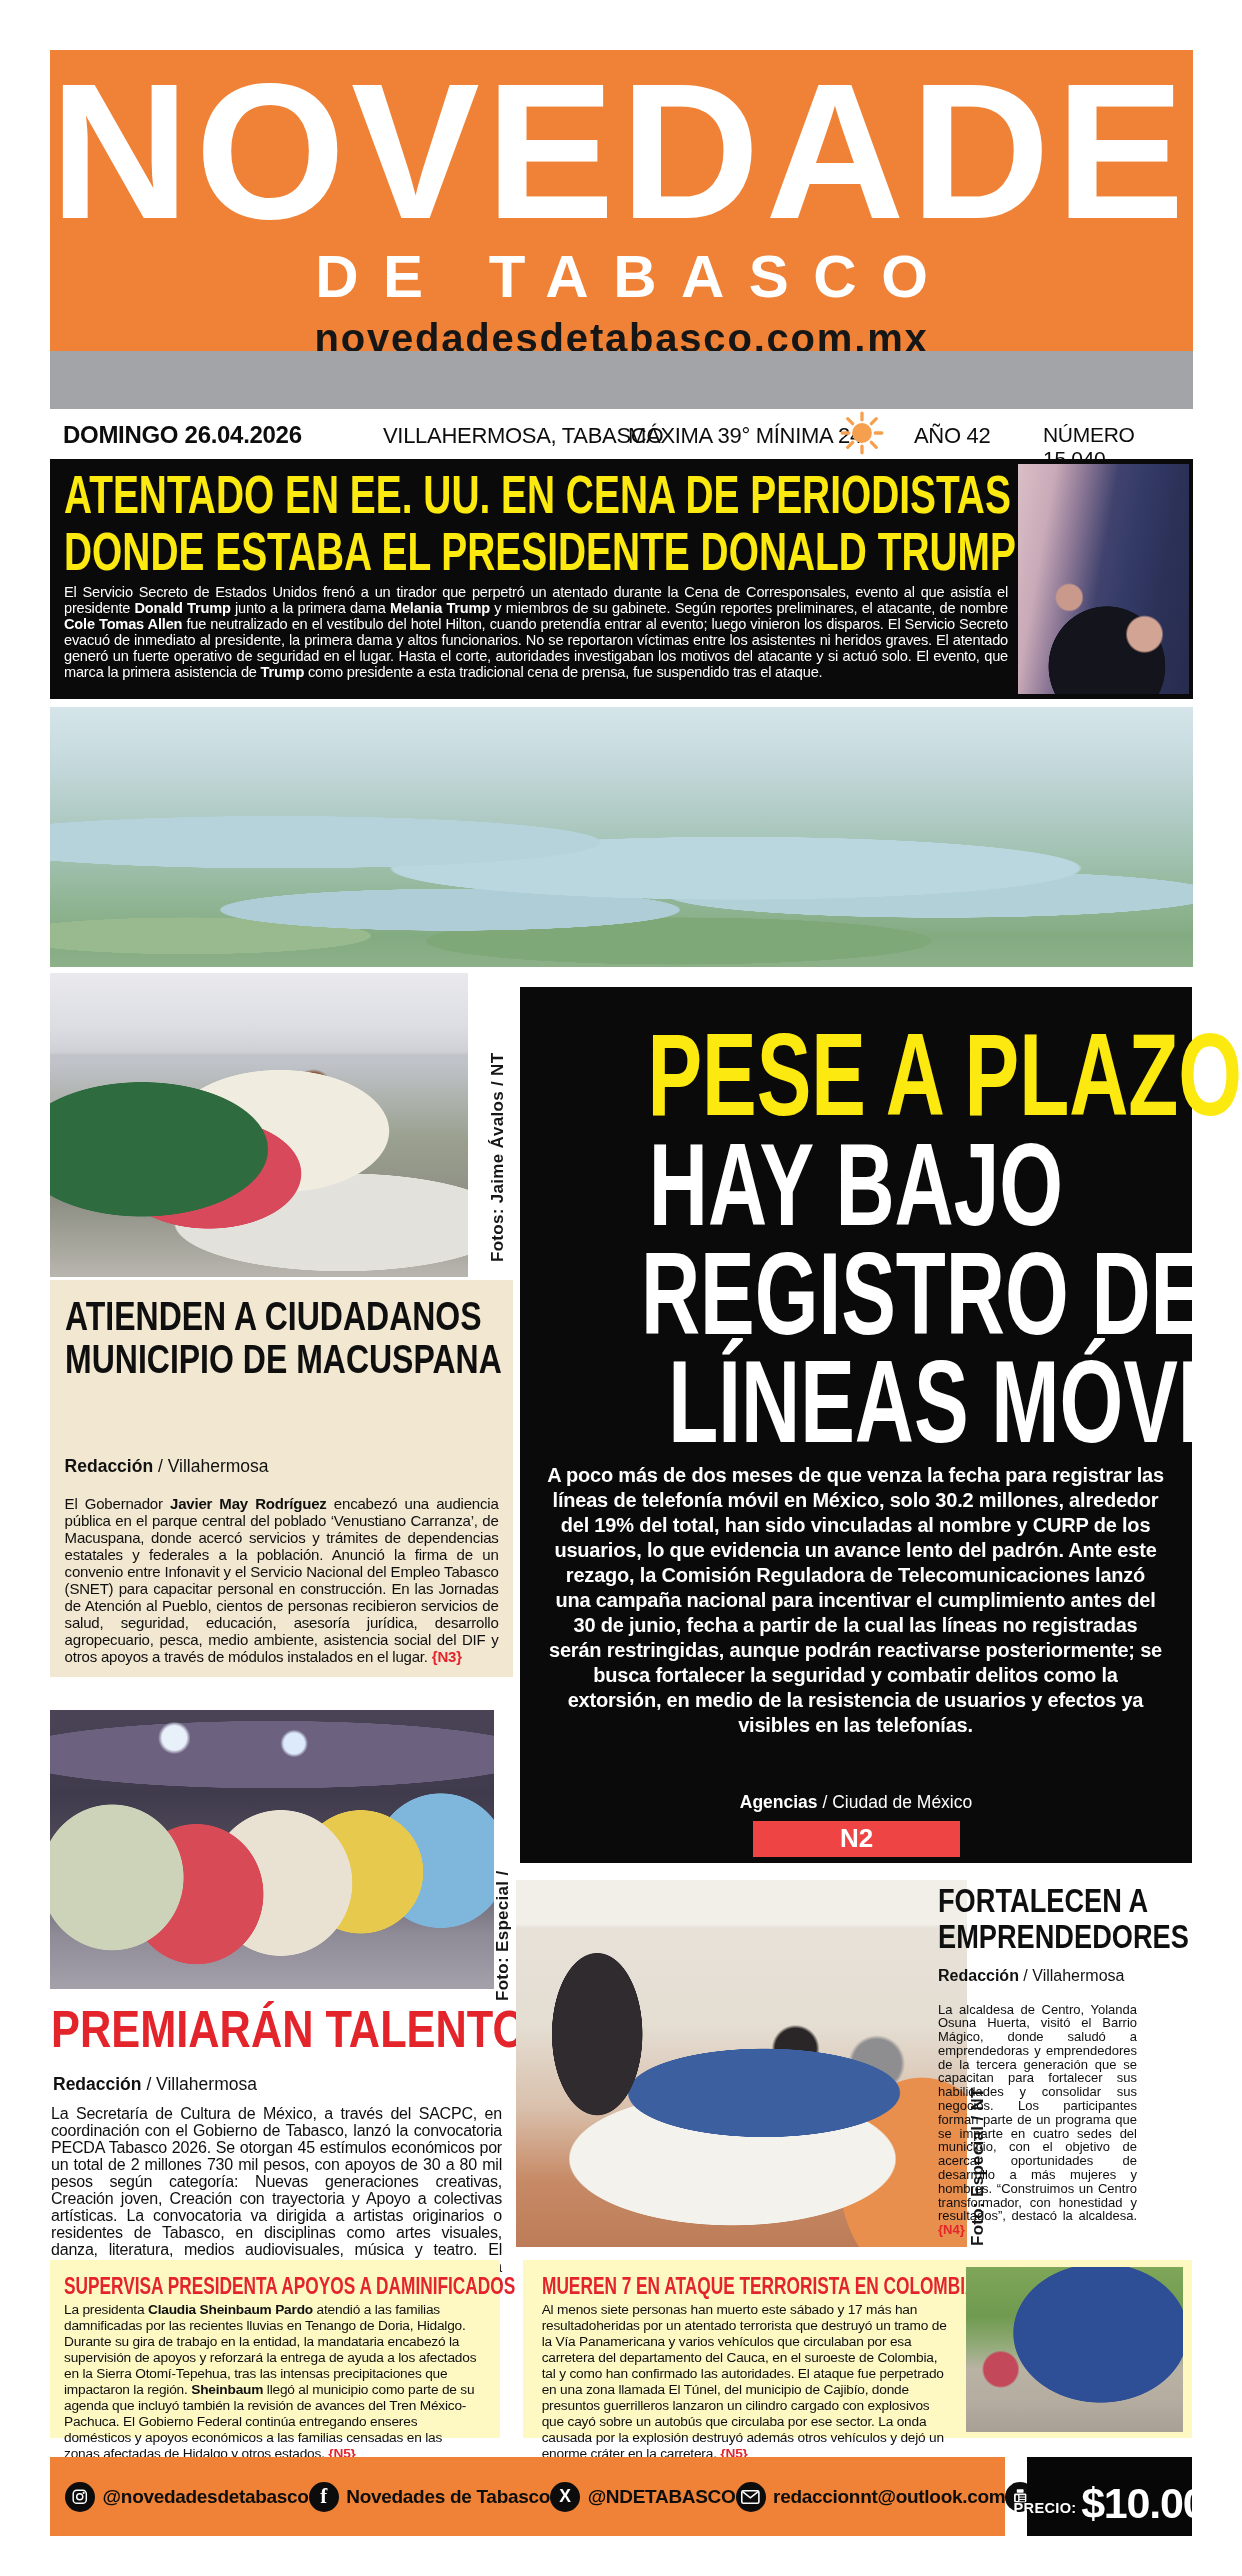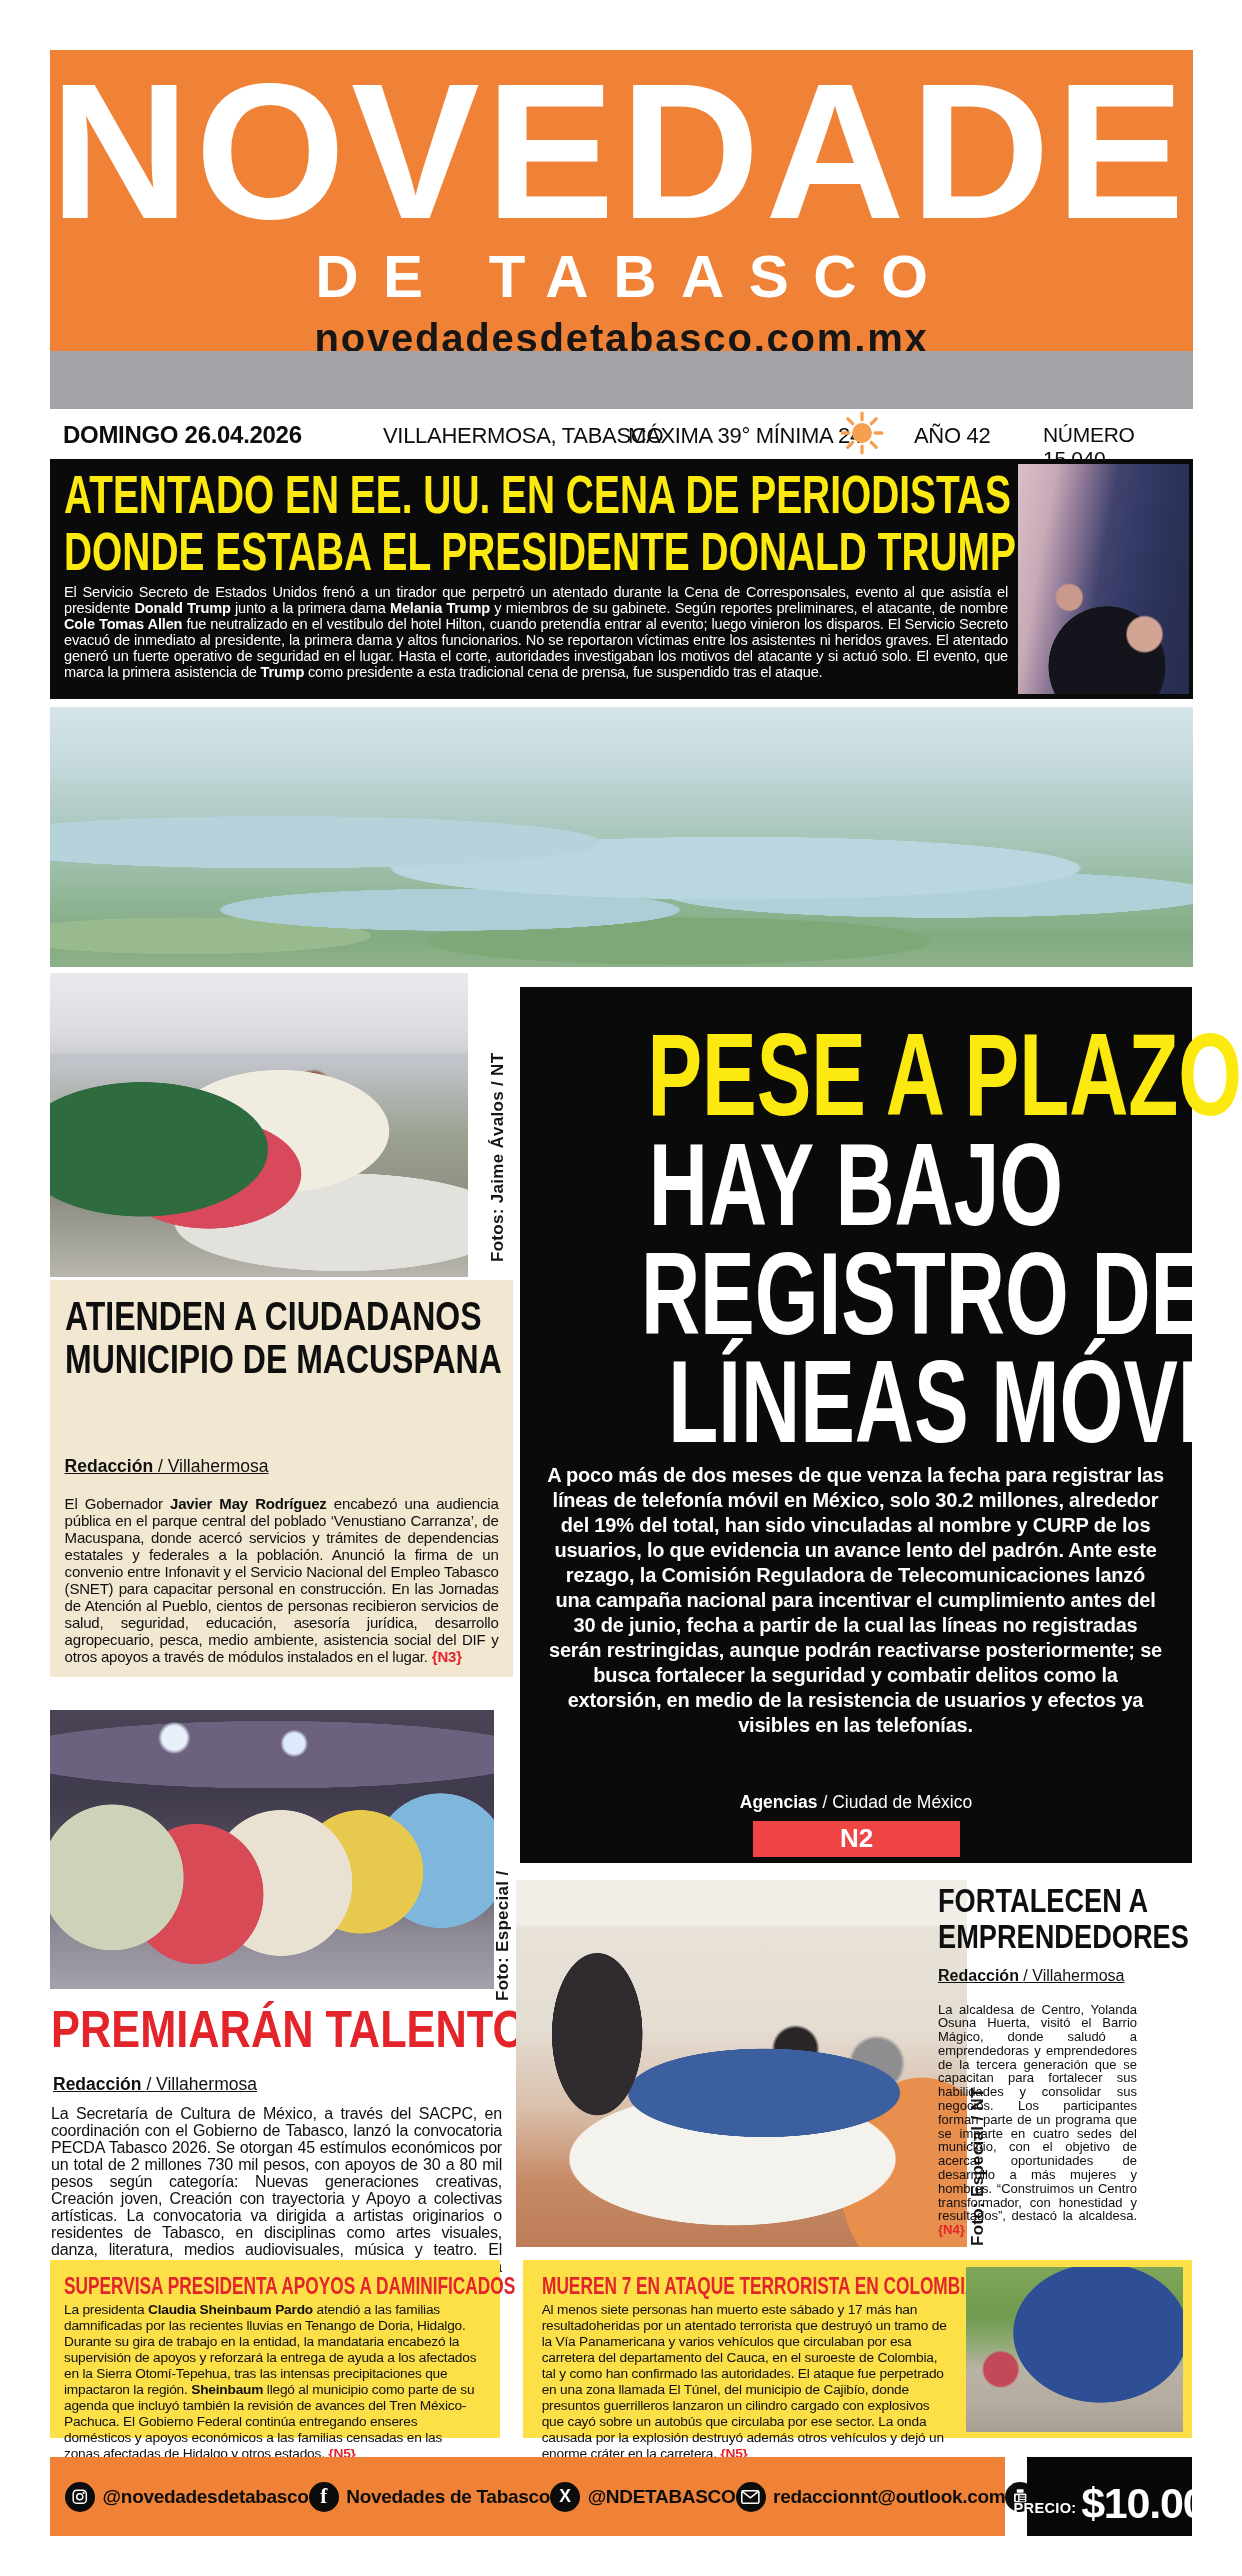--- a/index.html
+++ b/index.html
@@ -102,40 +102,40 @@
   #pese-1 { top:143px; } #pese-2 { top:252px; } #pese-3 { top:360px; }
   .pese-p { position:absolute; left:26px; top:476px; width:619px; font-size:20px; line-height:25px; font-weight:bold; text-align:center; letter-spacing:-0.2px; }
   .pese-by { position:absolute; top:805px; width:100%; font-size:17.5px; }
   .pese-n2 { position:absolute; left:233px; top:834px; width:207px; height:36px; background:#ef4444; color:#fff; font-size:26px; font-weight:bold; line-height:35px; text-align:center; }
 
   
   #macuspana { left:50px; top:1280px; width:463px; height:397px; background:#F2E7D0; color:#0f0f0f; }
   .mac-h { position:absolute; left:14.6px; top:15px; font-weight:bold; }
   .mac-h .ln { display:block; height:43px; }
   .mac-h .sx { font-size:40px; line-height:43px; transform:scaleX(0.80); }
-  .byline { font-size:17.5px; color:#111;text-decoration:underline; }
+  .byline { font-size:17.5px; color:#111; }
   #mac-by { position:absolute; left:14.6px; top:176px; }
   .mac-body { position:absolute; left:14.6px; top:215px; width:434px; font-size:15px; line-height:17px; text-align:justify; letter-spacing:-0.2px; }
 
   
   #prem-h { left:51px; top:2003px; color:#E3242B; font-weight:bold; }
   #prem-h .sx { font-size:51px; line-height:54px; transform:scaleX(0.85); }
   #prem-by { left:53px; top:2074px; }
   #prem-body { left:51px; top:2105px; width:451px; font-size:16px; line-height:17px; text-align:justify; letter-spacing:-0.2px; color:#0f0f0f; }
 
   
   #fortalecen { left:938px; top:1882px; width:199px; color:#0f0f0f; }
   .fort-h { font-weight:bold; }
   .fort-h .ln { display:block; height:36px; }
   .fort-h .sx { font-size:34px; line-height:36px; transform:scaleX(0.80); }
   #fort-by { margin-top:13px; font-size:16px; }
   #fort-body { margin-top:17.5px; font-size:13px; line-height:13.8px; text-align:justify; }
 
   
-  .bbox { background:#fde047; }
+  .bbox { background:#fef9c3; }
   #supervisa { left:50px; top:2260px; width:450px; height:178px; }
   #colombia { left:523px; top:2260px; width:669px; height:178px; }
   .bbox-h { position:absolute; left:14px; top:11.7px; color:#E3242B; font-weight:bold; }
   .bbox-h .sx { font-size:24px; line-height:27px; transform:scaleX(0.72); }
   .bbox-body { position:absolute; left:14px; top:42px; font-size:13.7px; line-height:16px; color:#0f0f0f; letter-spacing:-0.2px; }
   #supervisa .bbox-body { width:416px; }
   #colombia .bbox-h { left:18.7px; }
   #colombia .bbox-body { left:18.7px; width:412px; }
 
   

